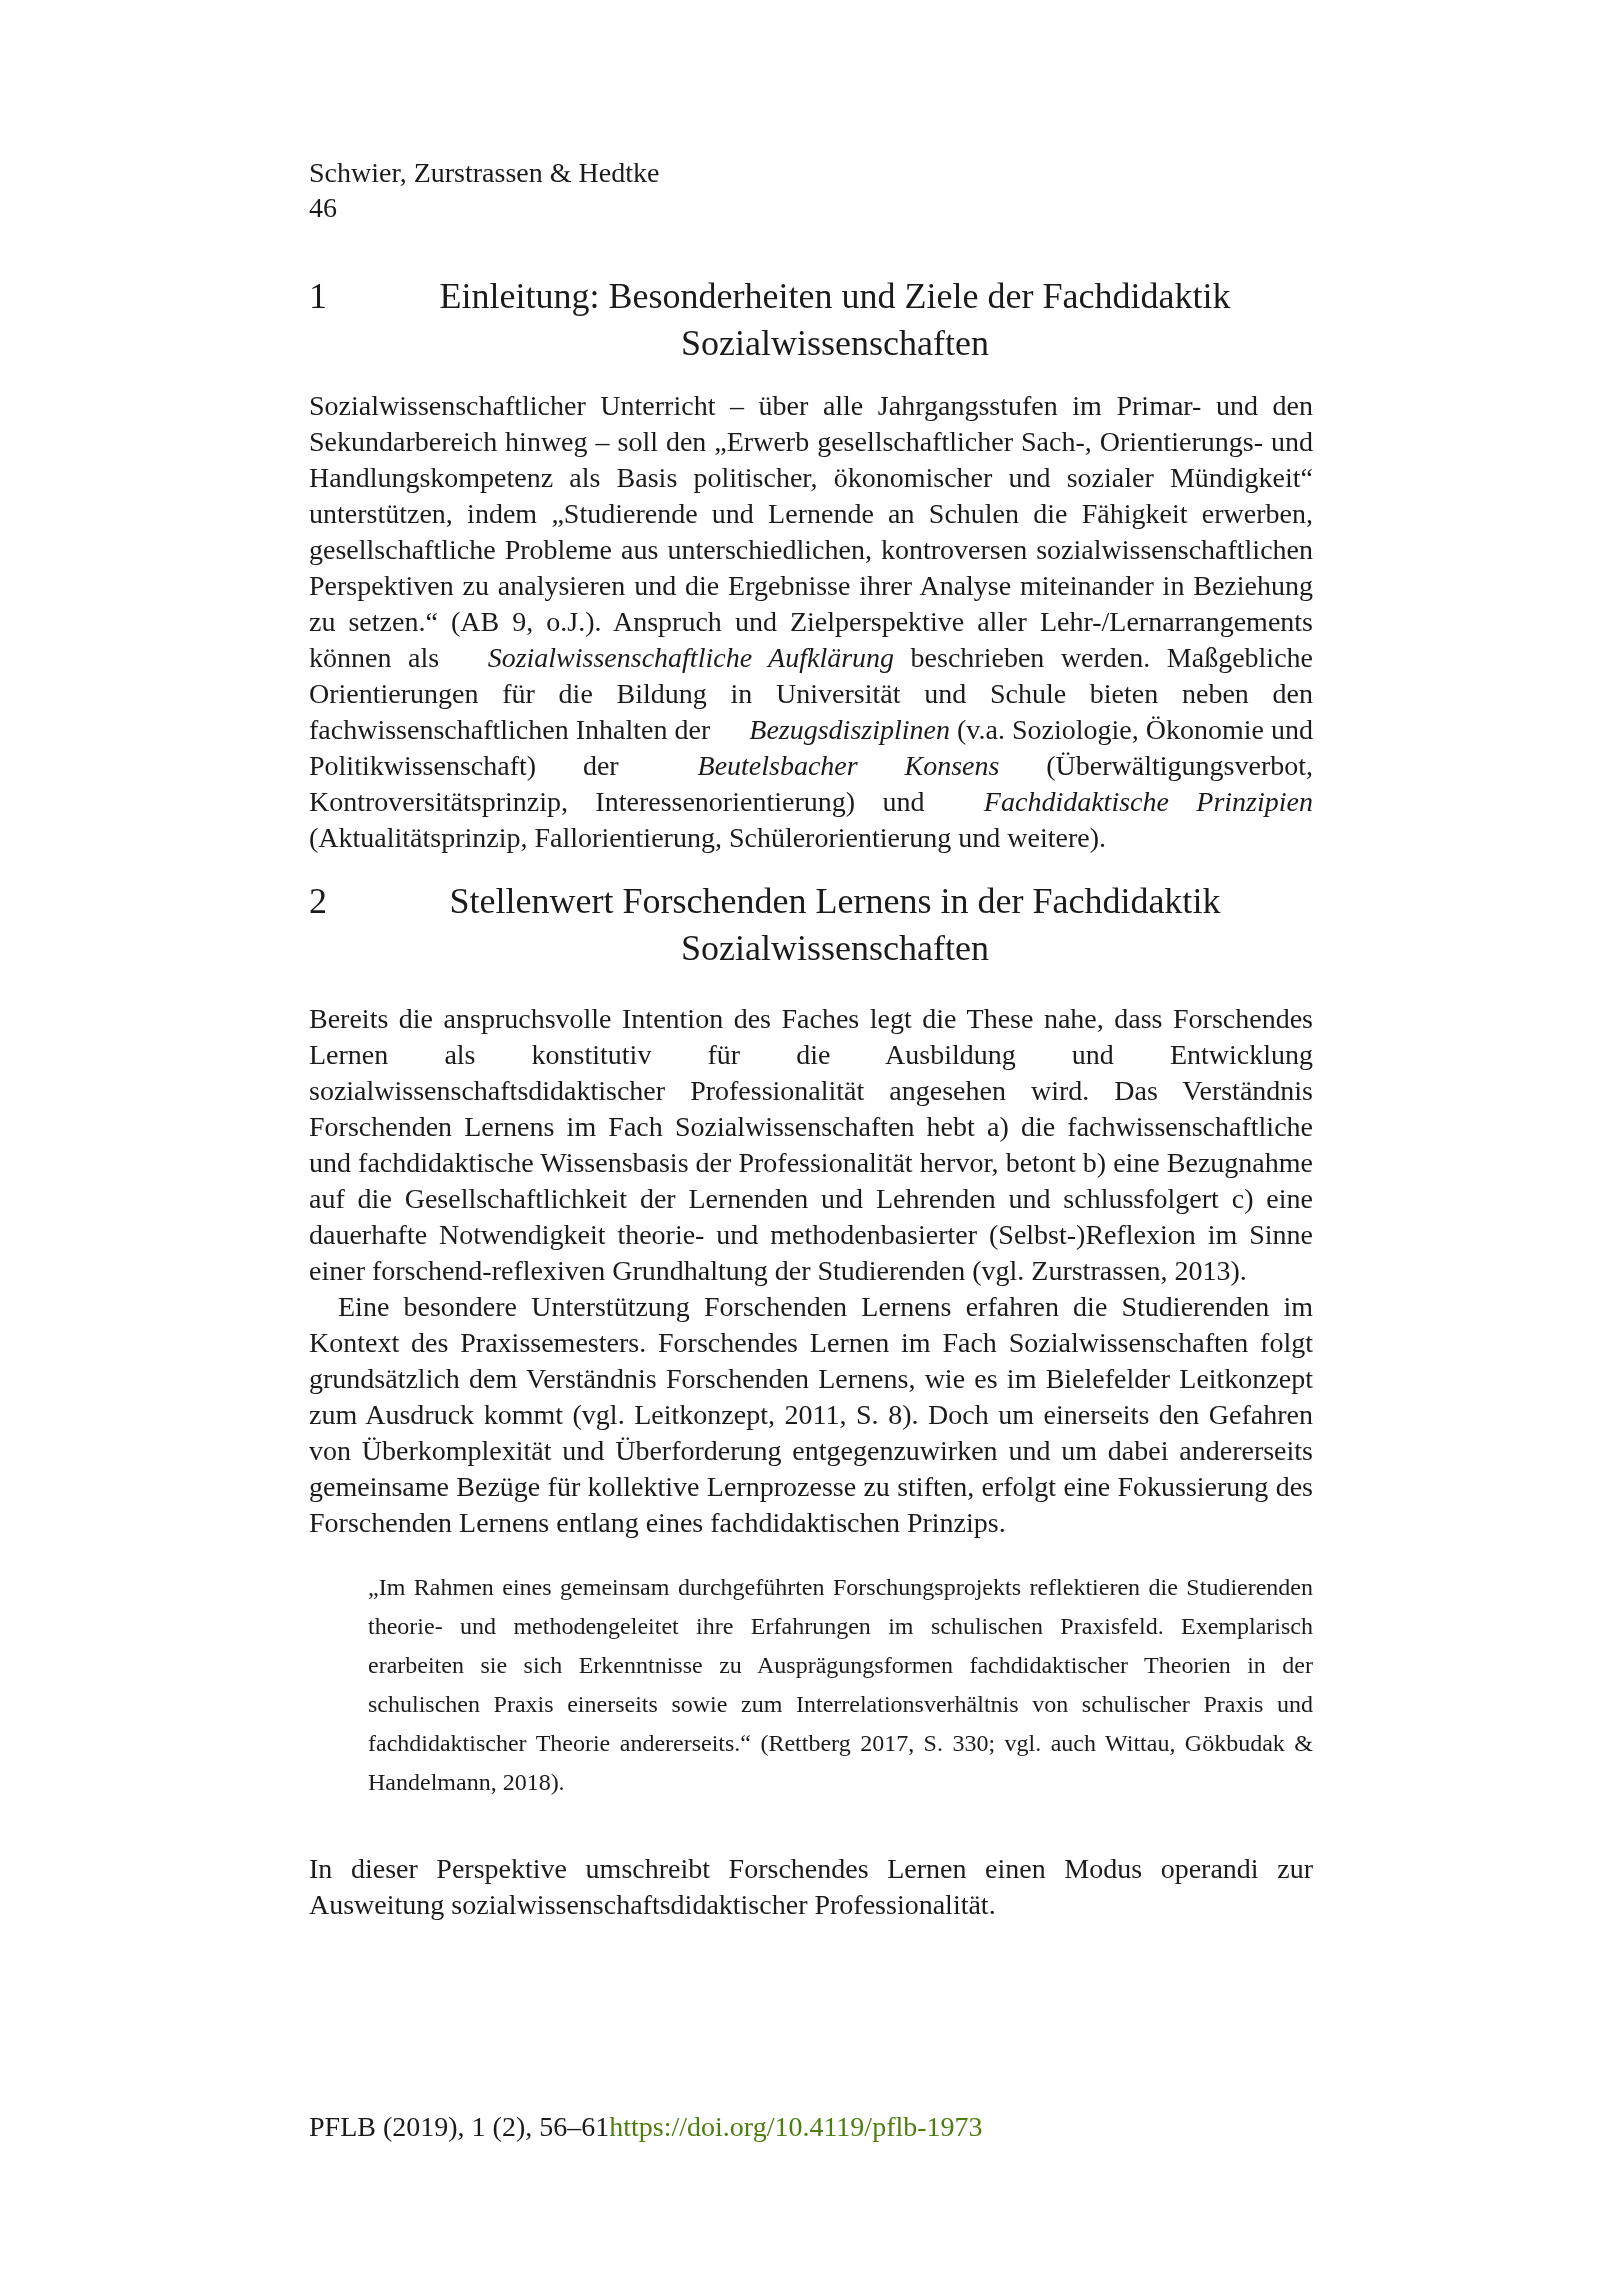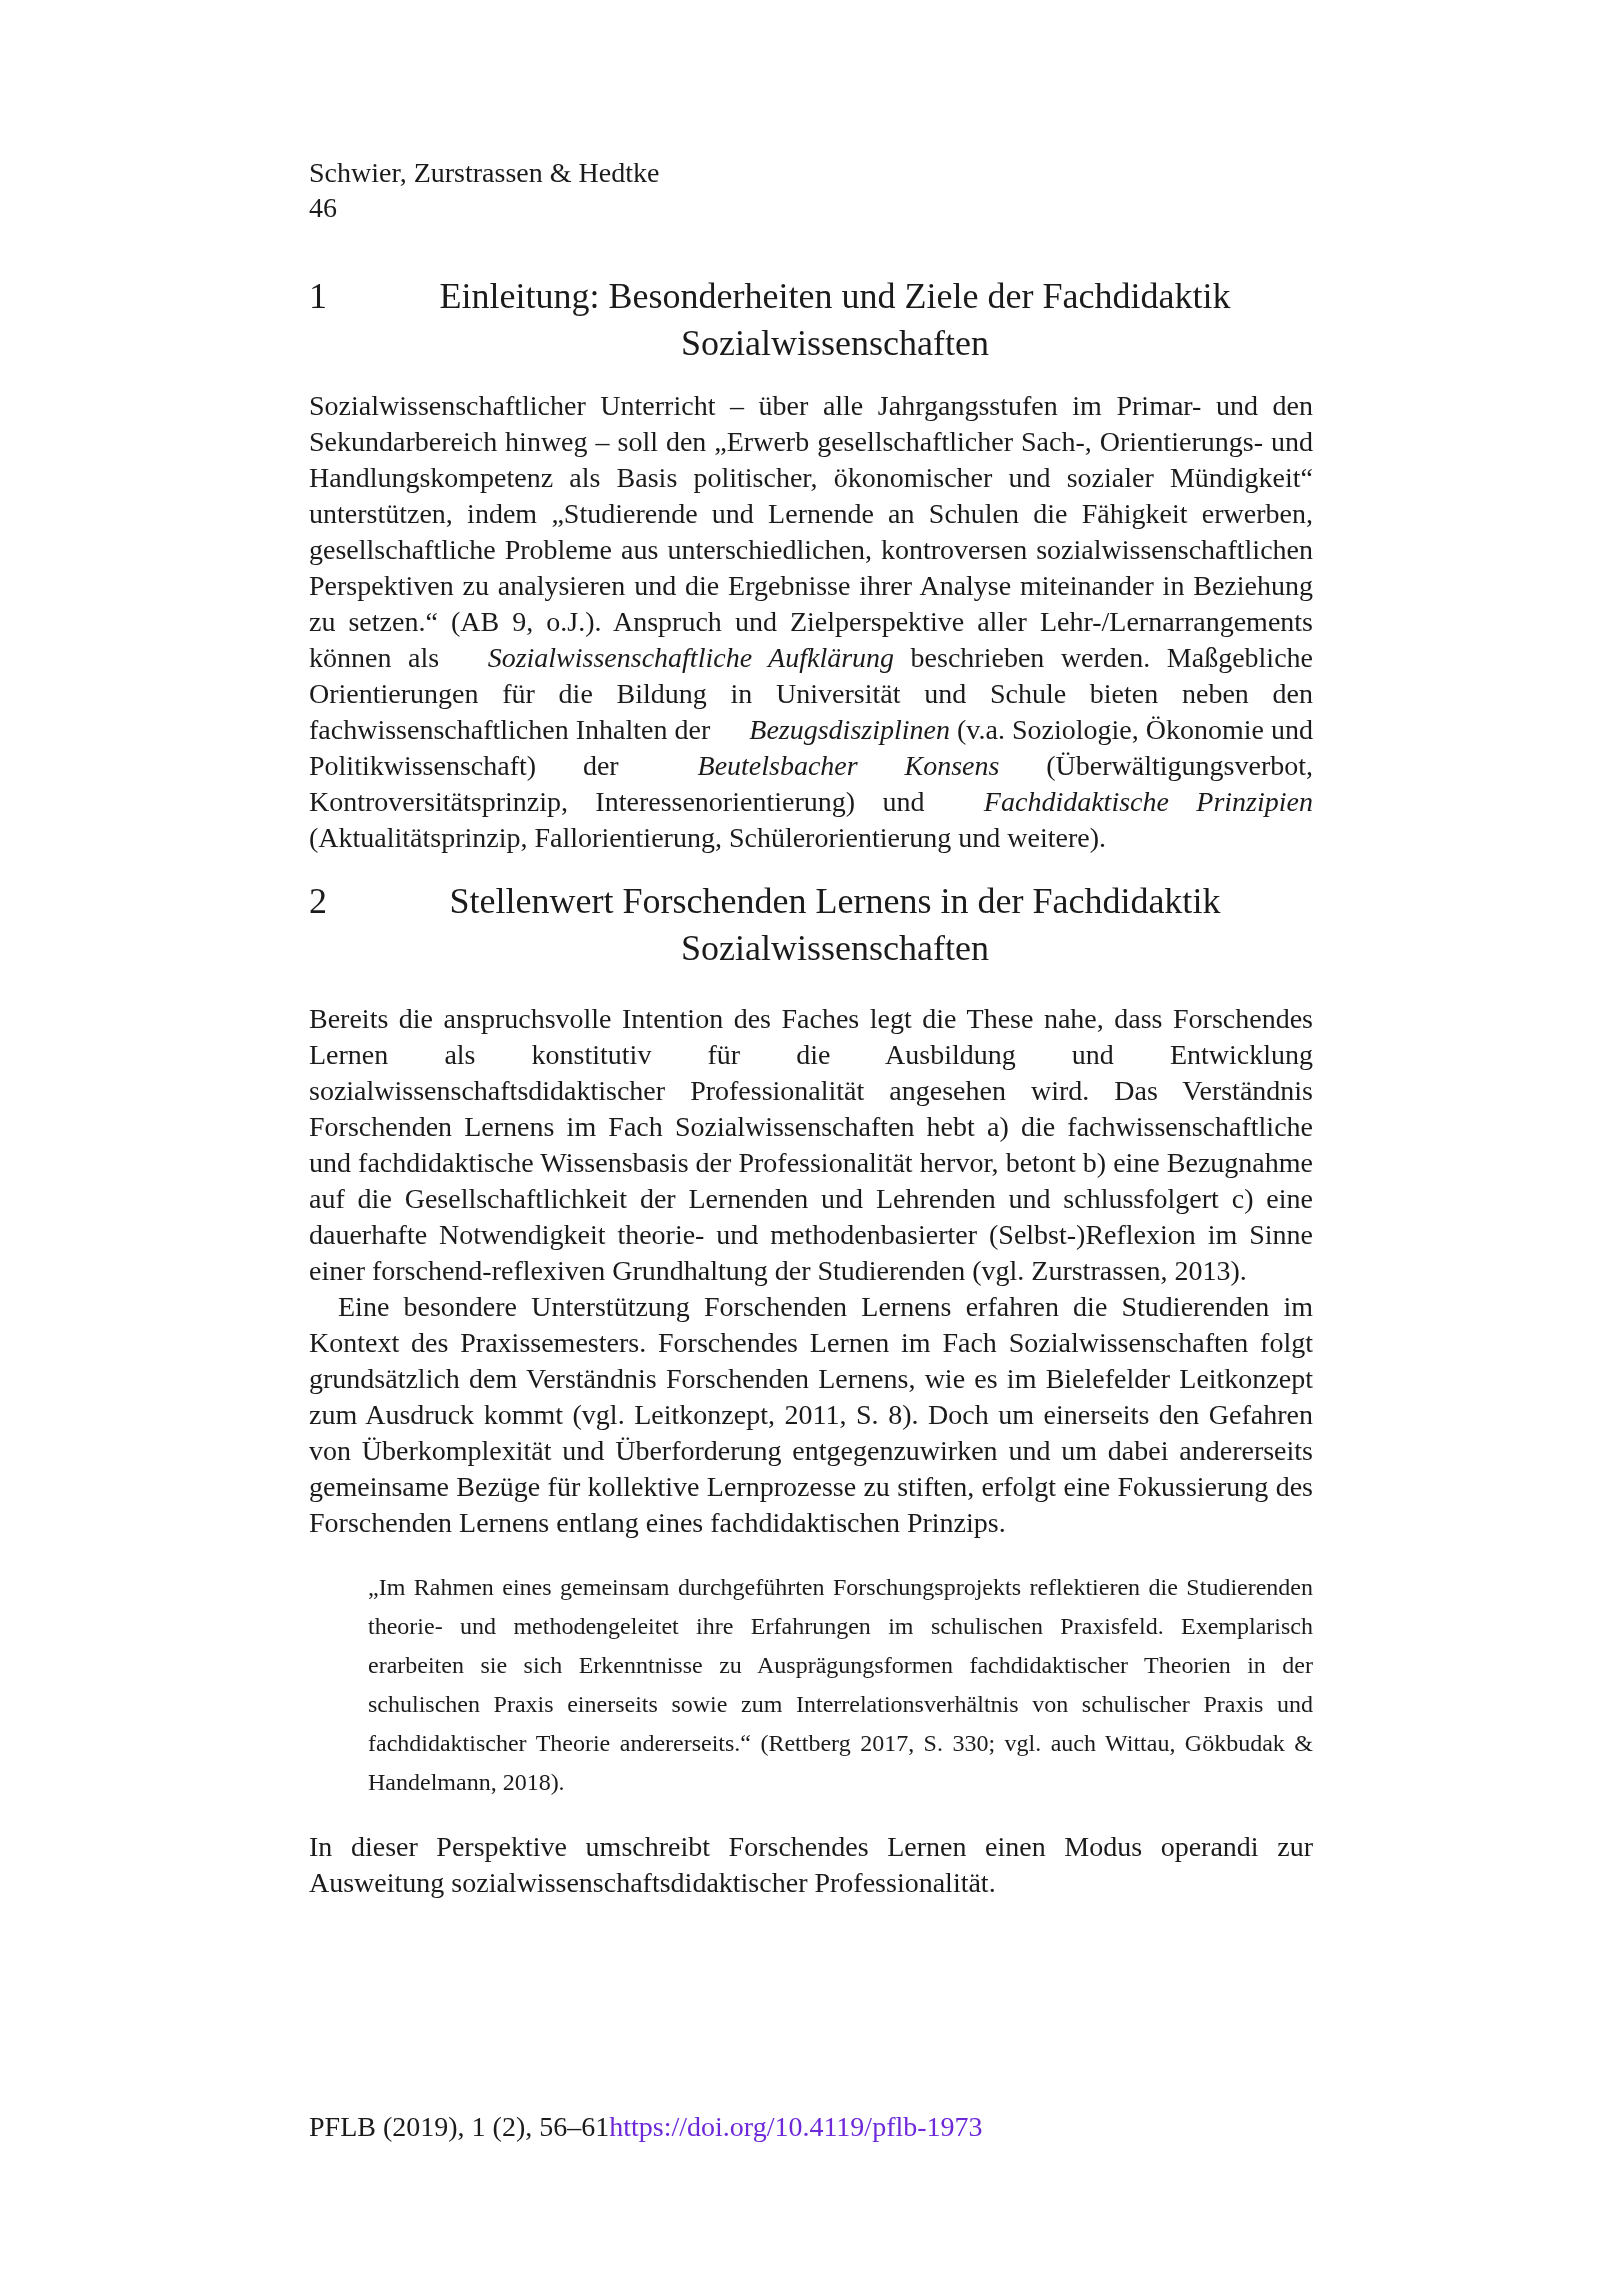--- a/index.html
+++ b/index.html
@@ -43,31 +43,31 @@
   .indent-first { text-indent: 29px; }
   .italic { font-style: italic; margin-left: 32px; }
   .block-quote {
     margin: 27.4px 0 0 59px;
     font-size: 24px;
     line-height: 39px;
     text-align: justify;
     hyphens: auto;
     -webkit-hyphens: auto;
   }
-  .after-quote { margin-top: 27px; }
+  .after-quote { margin-top: 49px; }
   .page-footer {
     position: absolute;
     left: 309px;
     right: 308px;
     top: 2109px;
     display: flex;
     font-size: 28px;
     line-height: 35px;
   }
-  .doi-link { color: #6d28d9; text-decoration: none; }
+  .doi-link { color: #4d7c0f; text-decoration: none; }
 </style>
 </head>
 <body>
 
 <div class="page">
   <div class="content">
 
     <header class="running-header">
       <span>Schwier, Zurstrassen &amp; Hedtke</span>
       <span>46</span>

